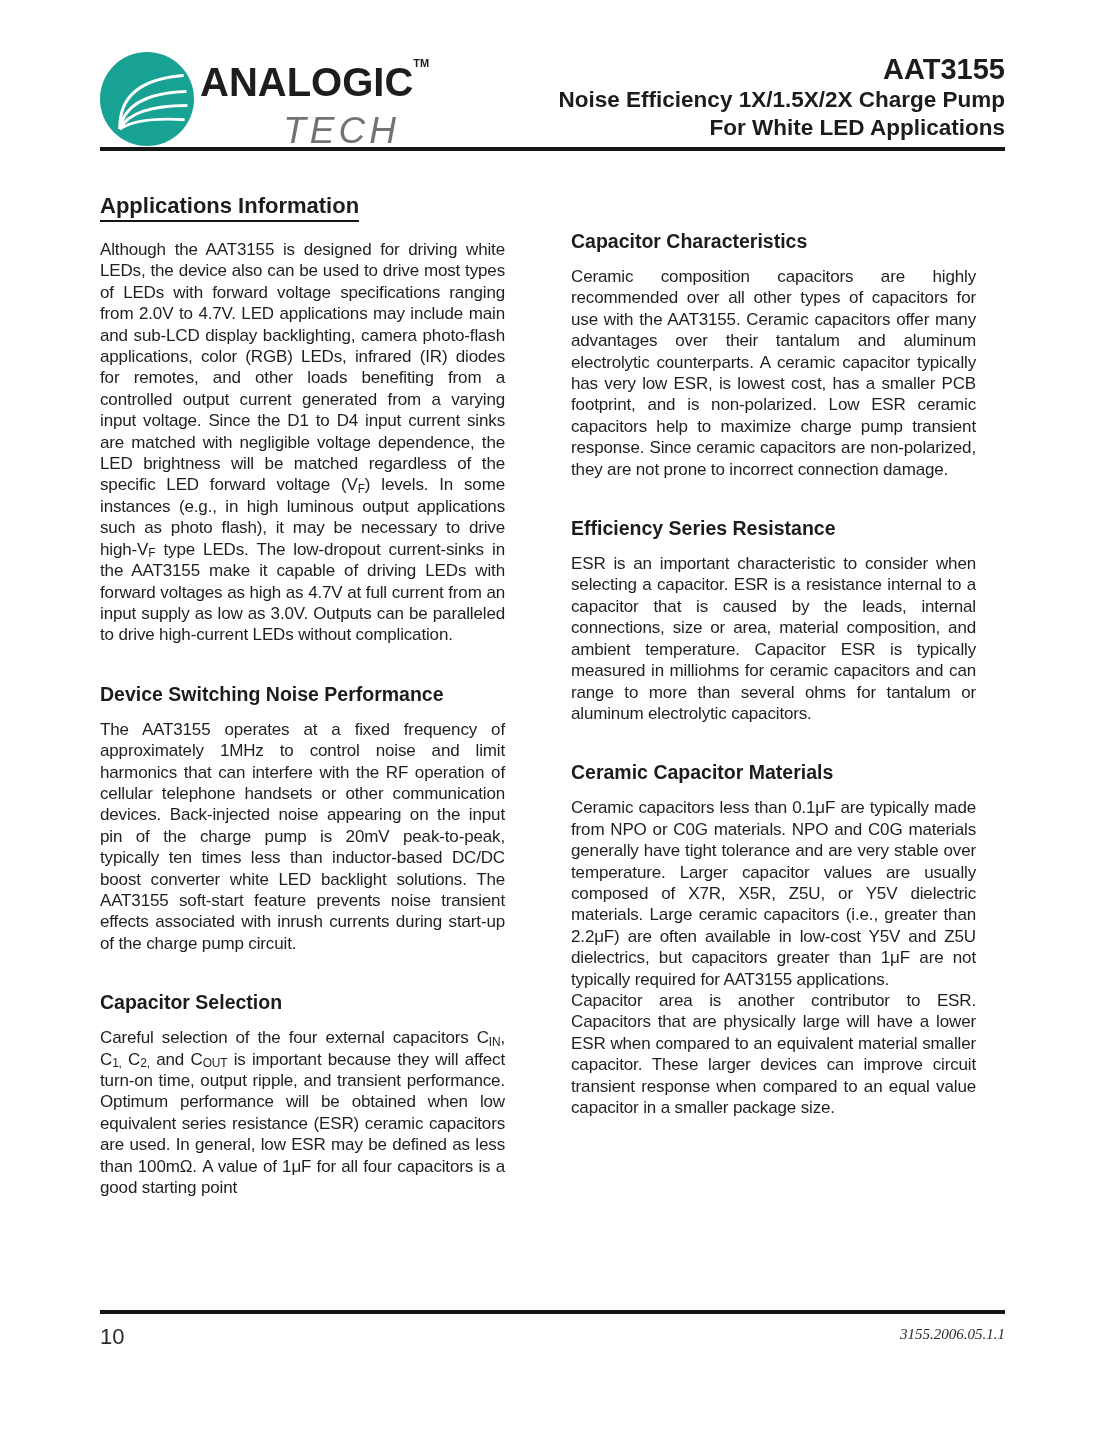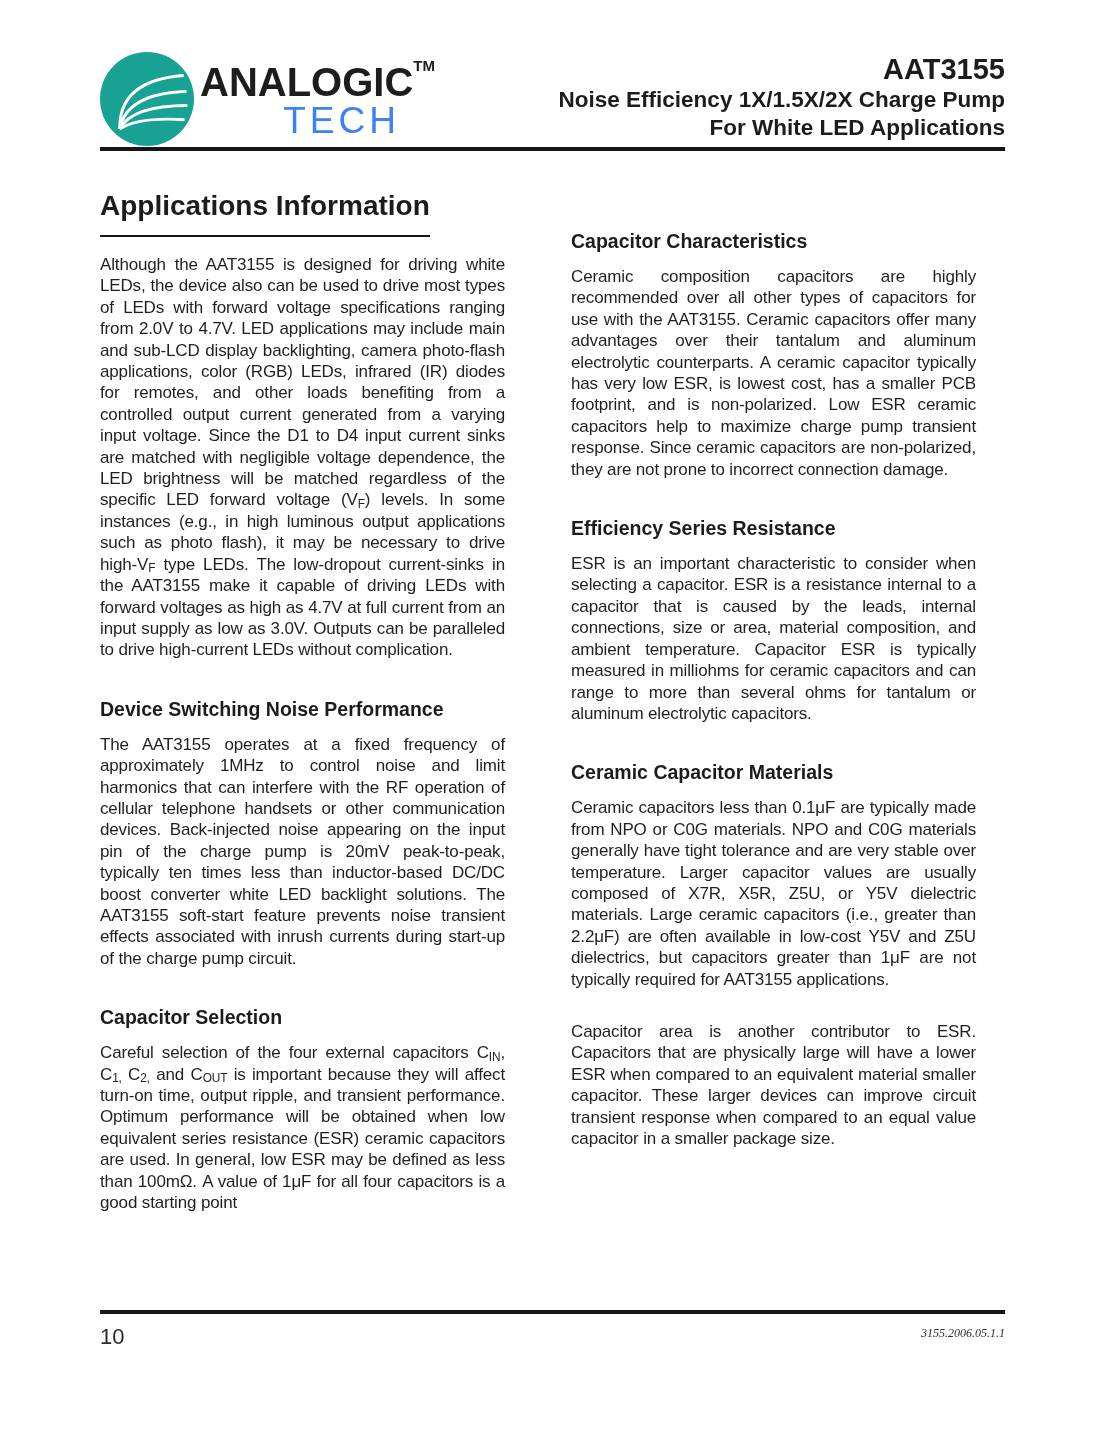--- a/index.html
+++ b/index.html
@@ -5,46 +5,46 @@
   html,body { margin:0; padding:0; background:#ffffff; }
   .page {
     position:relative; width:1105px; height:1430px; background:#ffffff;
     font-family:"Liberation Sans", sans-serif; color:#1c1c1c; overflow:hidden;
   }
   
   .logo { position:absolute; left:100px; top:52px; display:flex; align-items:flex-start; }
   .logo-circle { width:94px; height:94px; display:block; }
   .logo-text { margin-left:6px; margin-top:10px; text-align:right; width:200px; line-height:1; }
   .logo-word1 { font-size:40px; font-weight:bold; letter-spacing:0px; color:#1d1d1b; white-space:nowrap; }
-  .logo-tm { font-size:15px; font-weight:bold; vertical-align:top; position:relative; top:-4px; letter-spacing:0; }
-  .logo-word2 { font-size:37px; font-weight:normal; letter-spacing:4px; color:#3b82f6; margin-top:0; white-space:nowrap; }
+  .logo-tm { font-size:11px; font-weight:bold; vertical-align:top; position:relative; top:-4px; letter-spacing:0; }
+  .logo-word2 { font-size:37px; font-weight:normal; letter-spacing:4px; color:#737373; margin-top:10px; white-space:nowrap;font-style:italic; }
   .head-titles { position:absolute; right:100px; top:53px; text-align:right; }
   .part-number { font-size:29px; font-weight:bold; line-height:33px; }
   .subtitle { font-size:22.5px; font-weight:bold; line-height:28px; }
   .rule { position:absolute; left:100px; width:905px; height:4px; background:#161616; }
   .header-rule { top:147px; }
   
   .columns { position:absolute; left:100px; top:193px; width:876px; display:flex; gap:66px; }
   .col { flex:0 0 405px; width:405px; }
   h1.sec-title {
-    font-size:28px; font-weight:bold; margin:0 12px 17px 0; line-height:26px;
-    display:inline-block; border-bottom:2.5px solid #161616; padding-bottom:16px;
+    font-size:22px; font-weight:bold; margin:0 12px 17px 0; line-height:26px;
+    display:inline-block; border-bottom:2.5px solid #161616; padding-bottom:1px;
   }
   h2.sub-head { font-size:19.5px; font-weight:bold; margin:37px 0 13px 0; line-height:23px; }
   p.body {
     font-size:17px; line-height:21.4px; margin:0; text-align:justify;
     letter-spacing:-0.15px; color:#1f1f1f;
   }
-  p.body + p.body { margin-top:31px; }
+  p.body + p.body { }
   p.body sub { font-size:70%; line-height:0; position:relative; top:0.22em; vertical-align:baseline; }
   
   .footer-rule { top:1310px; }
   .footer-page { position:absolute; left:100px; top:1324px; font-size:22px; color:#2a2a2a; }
   .footer-code {
-    position:absolute; right:100px; top:1326px; font-size:12px;
+    position:absolute; right:100px; top:1326px; font-size:15px;
     font-family:"Liberation Serif", serif; font-style:italic; color:#2a2a2a;
   }
 </style>
 </head>
 <body>
 
 <div class="page">
 
   <div class="logo">
     <svg class="logo-circle" viewBox="0 0 100 100" aria-hidden="true">

